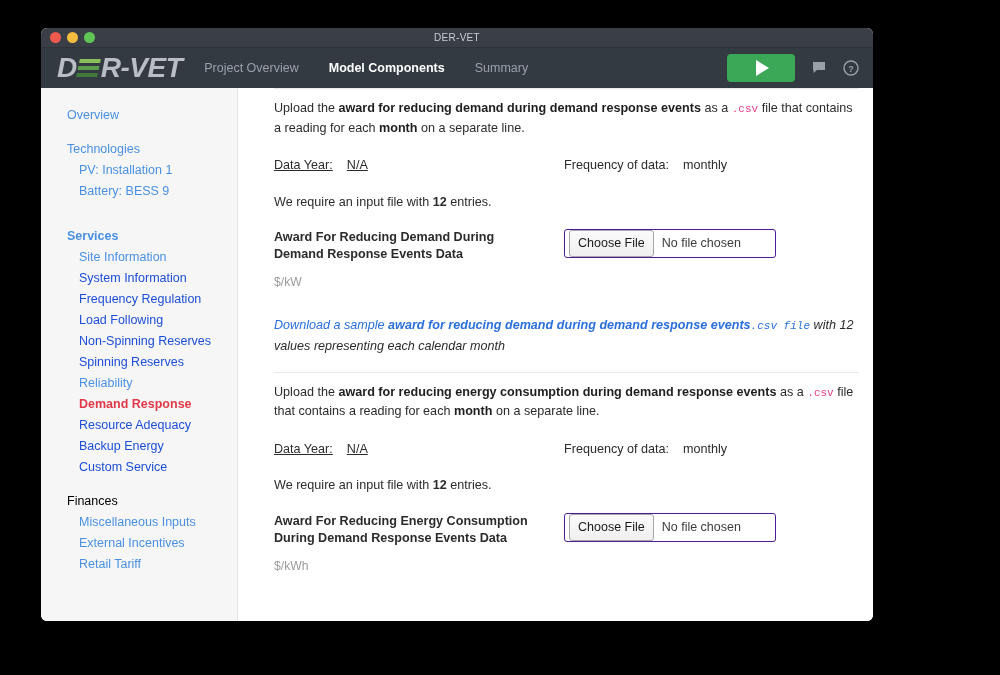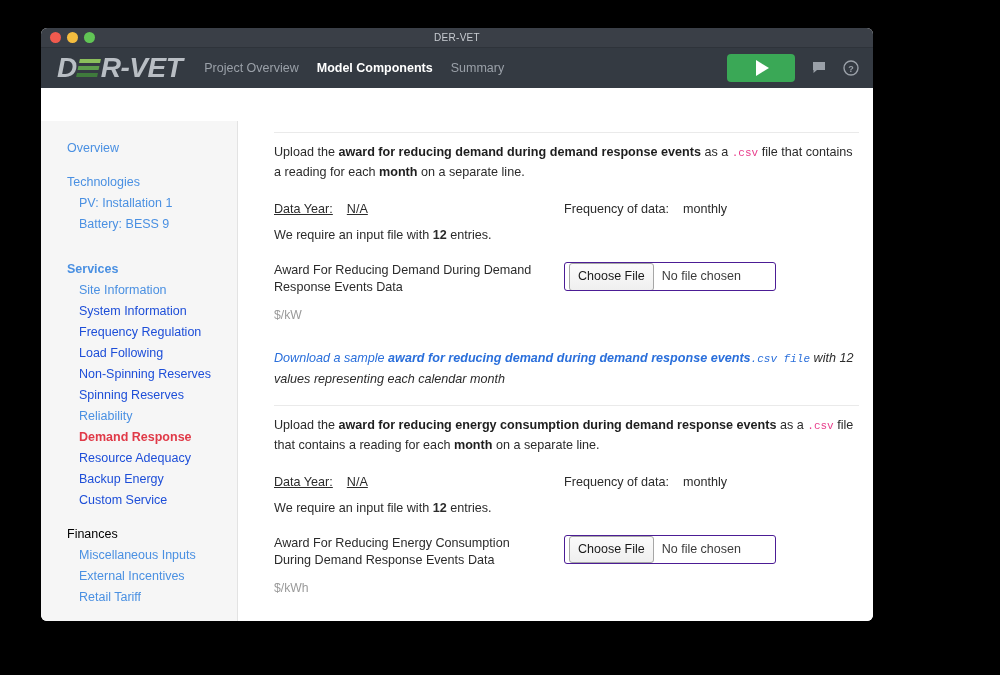--- a/index.html
+++ b/index.html
@@ -62,21 +62,21 @@
   }
   .logo-bars {
     display: inline-flex; flex-direction: column; justify-content: center;
     gap: 3px; margin: 0 2px 0 1px; transform: skewX(-12deg);
   }
   .logo-bars i { display: block; width: 21px; height: 4px; }
   .logo-bars i.b1 { background: #8bbf5c; }
   .logo-bars i.b2 { background: #5d9e4c; }
   .logo-bars i.b3 { background: #3f7a3c; }
 
-  #nav-tabs { display: flex; align-items: flex-end; gap: 18px; }
+  #nav-tabs { display: flex; align-items: flex-end; gap: 30px; }
   .nav-tab {
     font-size: 12.5px; color: #9aa0a8; cursor: pointer;
     white-space: nowrap;
   }
   .nav-tab.active { color: #ffffff; font-weight: bold; }
 
   #nav-right { margin-left: auto; display: flex; align-items: center; gap: 16px; }
   #run-button {
     width: 68px; height: 28px; background: #3aa856; border: none;
     border-radius: 4px; display: flex; align-items: center; justify-content: center;
@@ -86,21 +86,21 @@
     width: 0; height: 0;
     border-left: 13px solid #ffffff;
     border-top: 8px solid transparent;
     border-bottom: 8px solid transparent;
     margin-left: 3px;
   }
   .nav-icon { cursor: pointer; display: flex; align-items: center; }
   .nav-icon svg { display: block; }
 
   
-  #body-split { flex: 1 1 auto; display: flex; min-height: 0; align-items: flex-end; }
+  #body-split { flex: 1 1 auto; display: flex; min-height: 0; }
 
   
   #sidebar {
     width: 197px; flex: 0 0 197px;
     background: #f6f6f6;
     border-right: 1px solid #e3e3e3;
     padding: 17px 0 0 0;
     overflow: hidden;
     font-size: 12.5px;
   }
@@ -136,30 +136,30 @@
 
   .kv-row {
     display: flex; align-items: baseline;
     margin-top: 18px;
   }
   .kv { display: flex; align-items: baseline; }
   .kv .k { color: #2b2b2b; }
   .kv .v { margin-left: 14px; color: #2b2b2b; }
   .kv-row .kv:first-child { width: 290px; text-decoration: underline; }
 
-  .req { margin-top: 6px; }
+  .req { margin-top: 17px; }
   .req b { font-weight: bold; }
 
   .upload-row {
     display: flex; align-items: flex-start;
     margin-top: 17px;
   }
   .upload-label {
     width: 290px; padding-right: 18px;
-    line-height: 1.35; color: #2b2b2b;
+    line-height: 1.35; color: #2b2b2b; font-weight: bold;
   }
   .filebox {
     display: inline-flex; align-items: center;
     border: 1px solid #4c1d95; border-radius: 3px;
     background: #fff; height: 29px; width: 212px;
     overflow: hidden;
   }
   .choose-btn {
     font-size: 12.5px; padding: 3px 8px;
     border: 1px solid #a6a6a6; border-radius: 3px;

